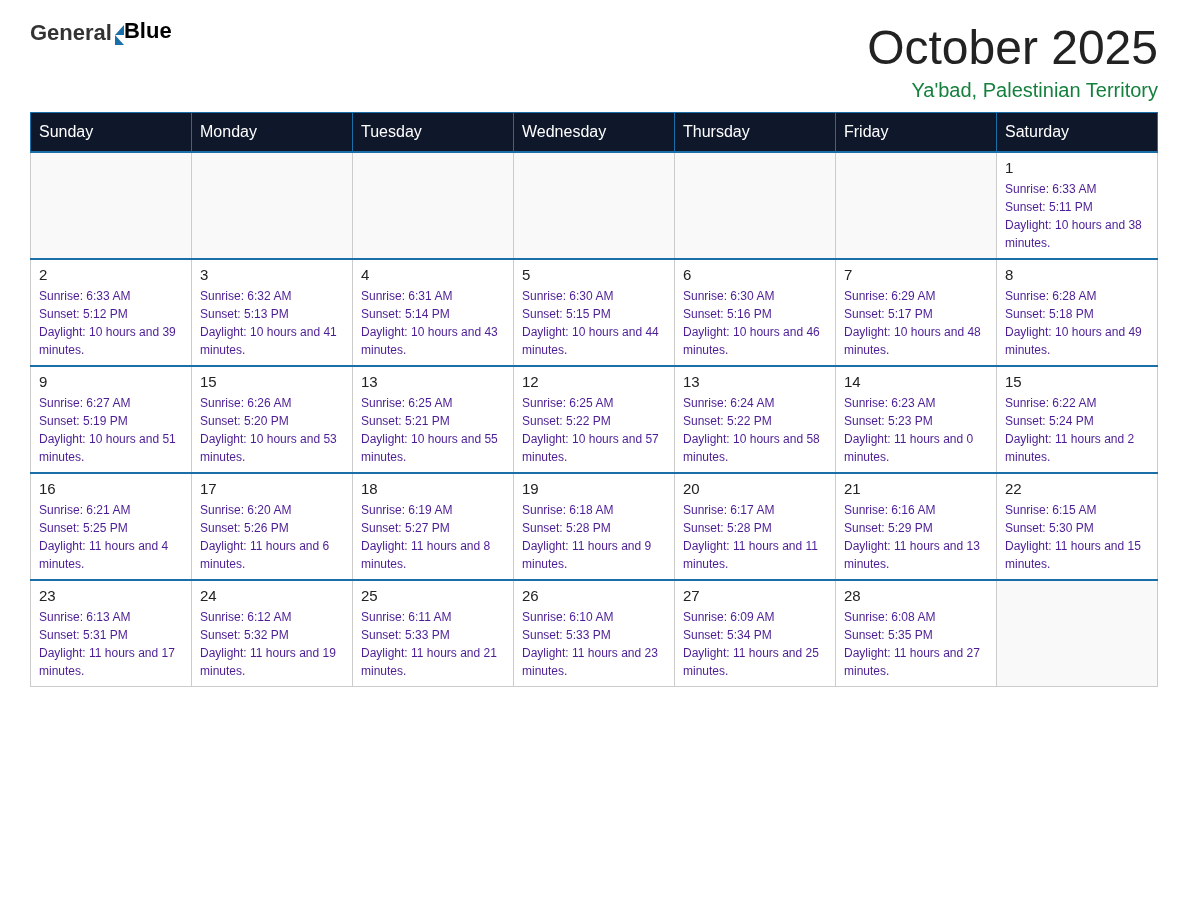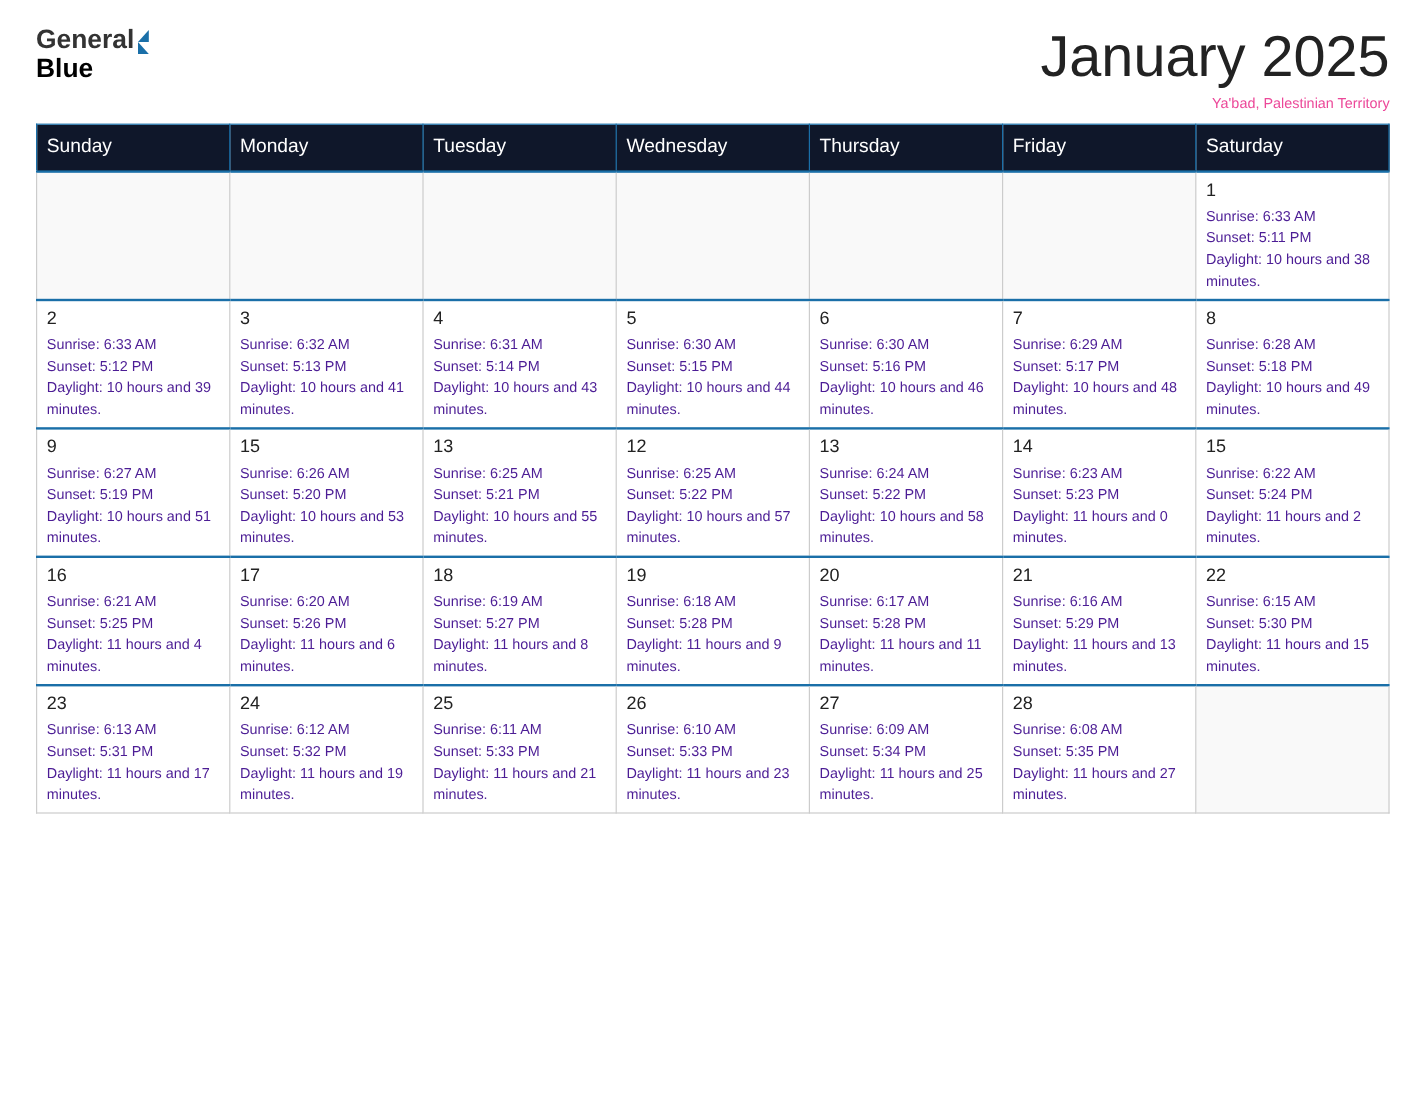--- a/index.html
+++ b/index.html
@@ -11,21 +11,21 @@
       min-height: 918px;
     }
     .header {
       display: flex;
       justify-content: space-between;
       align-items: flex-start;
       margin-bottom: 10px;
     }
     .logo {
       display: flex;
-      flex-direction: column;
+      flex-direction: row;
       align-items: flex-start;
     }
     .logo-general {
       font-size: 22px;
       font-weight: bold;
       color: #333;
       display: flex;
       align-items: center;
     }
     .logo-blue {
@@ -37,22 +37,22 @@
     }
     .title-block {
       text-align: right;
     }
     .month-title {
       font-size: 48px;
       font-weight: normal;
       color: #222;
     }
     .subtitle {
-      font-size: 12px;
-      color: #ec4899;
+      font-size: 20px;
+      color: #15803d;
       margin-top: 4px;
     }
     .calendar {
       width: 100%;
       border-collapse: collapse;
       margin-top: 10px;
     }
     .calendar th {
       background-color: #0f172a;
       color: #fff;
@@ -119,21 +119,21 @@
     <div class="logo-general">
       <span>General</span>
       <div class="logo-arrow">
         <div class="arrow-top"></div>
         <div class="arrow-bottom"></div>
       </div>
     </div>
     <div class="logo-blue">Blue</div>
   </div>
   <div class="title-block">
-    <div class="month-title">January 2025</div>
+    <div class="month-title">October 2025</div>
     <div class="subtitle">Ya'bad, Palestinian Territory</div>
   </div>
 </div>
 
 <table class="calendar">
   <thead>
     <tr>
     <th>Sunday</th>
         <th>Monday</th>
         <th>Tuesday</th>

